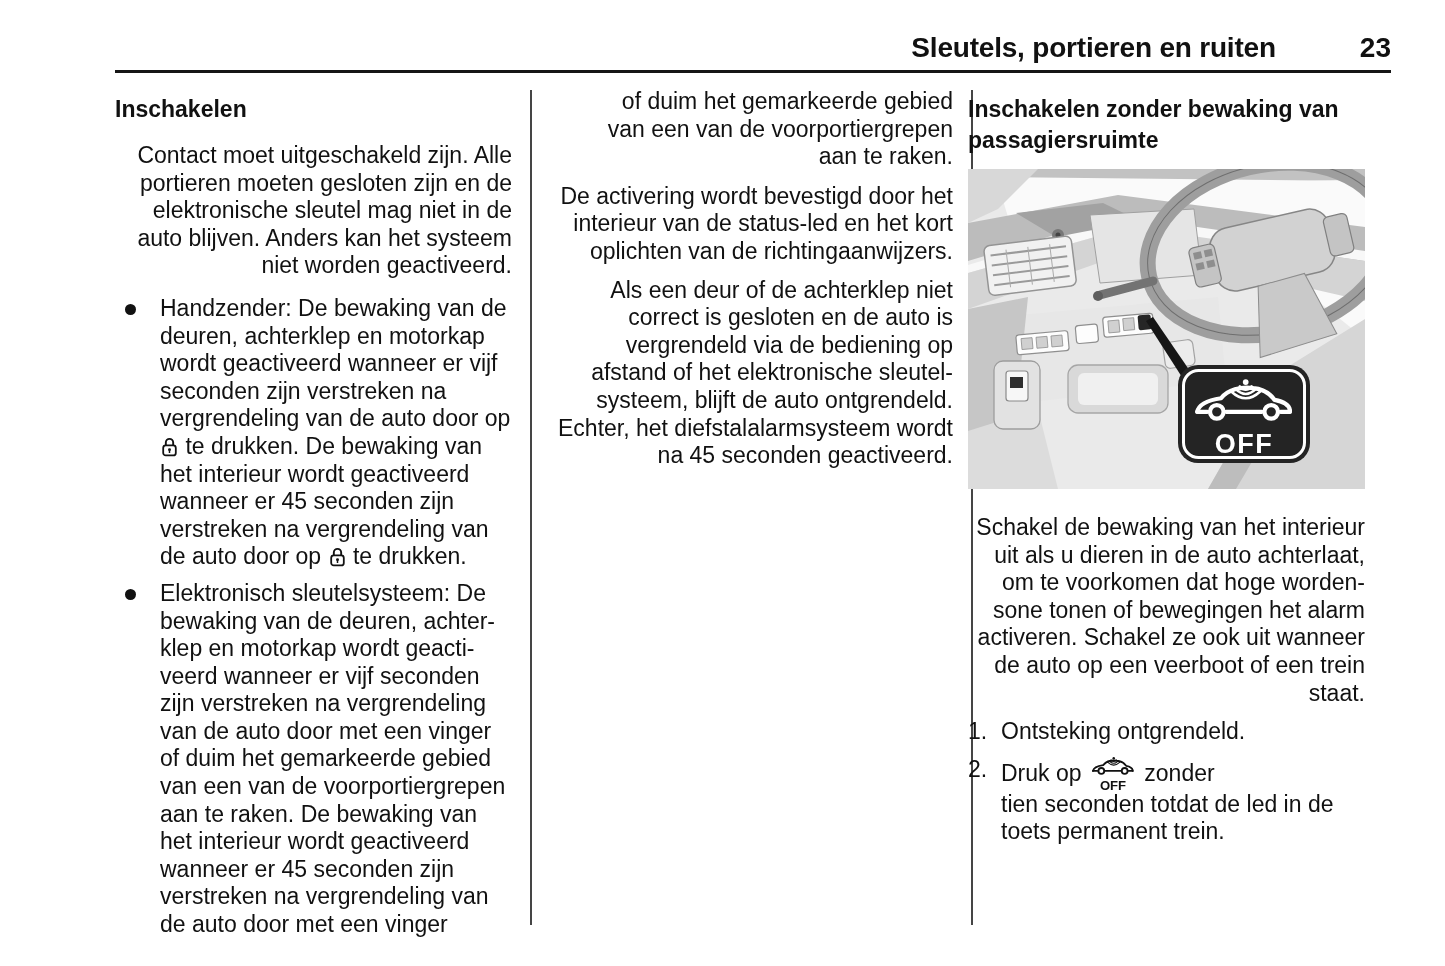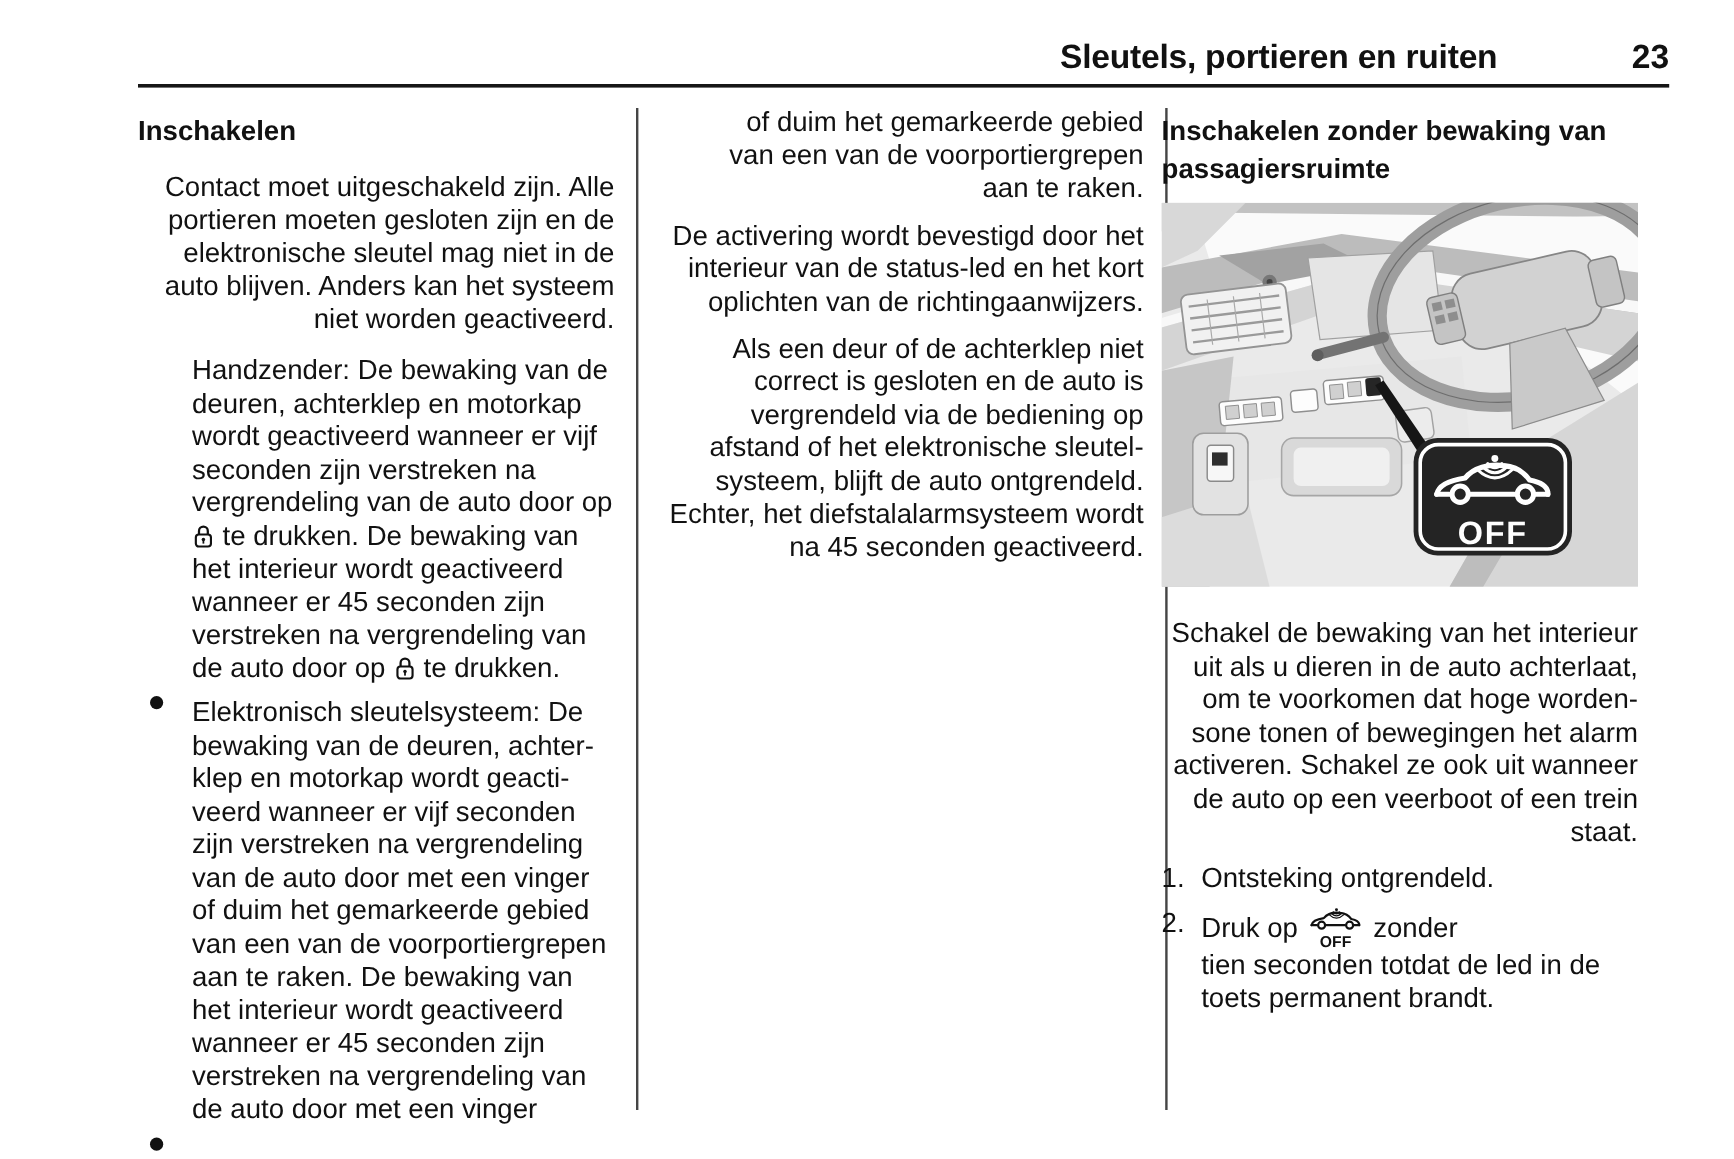--- a/index.html
+++ b/index.html
@@ -1,34 +1,34 @@
 <!DOCTYPE html>
 <html><head>
 <meta charset="utf-8">
 <style>
   html,body{margin:0;padding:0;background:#fff;}
   .page{position:relative;width:1445px;height:966px;background:#ffffff;overflow:hidden;
         font-family:"Liberation Sans",sans-serif;color:#111;}
   
   .hdr{position:absolute;left:115px;top:32px;width:1276px;display:flex;justify-content:flex-end;align-items:baseline;}
   .hdr-title{font-size:28px;font-weight:700;letter-spacing:-0.2px;}
-  .hdr-num{font-size:28px;font-weight:700;margin-left:112px;}
+  .hdr-num{font-size:28px;font-weight:700;margin-left:84px;}
   .hdr-rule{position:absolute;left:115px;top:70px;width:1276px;height:3px;background:#161616;}
   
   .vrule{position:absolute;top:90px;height:835px;width:2px;background:#454545;}
   .v1{left:530px;} .v2{left:971px;}
   
   .col{position:absolute;top:88px;width:397px;font-size:23px;line-height:27.6px;hyphens:manual;}
   .c1{left:115px;} .c2{left:556px;} .c3{left:968px;}
   h2{font-size:23px;line-height:31px;font-weight:700;margin:6px 0 17px 0;}
   .c3 h2{margin-bottom:13px;}
   p{margin:0 0 11px 0;text-align:right;}
   
   ul.blist{list-style:none;margin:15px 0 0 0;padding:0;}
-  ul.blist li{display:flex;margin-bottom:9px;align-items:flex-end;}
+  ul.blist li{display:flex;margin-bottom:9px;}
   .marker{width:45px;flex:none;position:relative;}
   .dot{position:absolute;left:10px;top:9px;width:11px;height:11px;border-radius:50%;background:#111;}
   .li-body{flex:1;}
   
   .cont{padding-left:45px;margin-bottom:12px;}
   .note{margin:22px 0 0 10px;}
   .note-title{margin:0;}
   
   figure.car-fig{margin:0 0 25px 0;width:397px;height:320px;}
   figure.car-fig svg{display:block;width:397px;height:320px;}
@@ -193,19 +193,19 @@
       <li>
         <span class="num">1.</span>
         <span class="step-body">Ontsteking ontgrendeld.</span>
       </li>
       <li>
         <span class="num">2.</span>
         <span class="step-body">
           <span>Druk op </span><svg class="car-off-inline" viewBox="0 0 120 96">
               <use href="#car-alarm" x="0" y="0" width="120" height="52"></use>
               <text x="60" y="92" text-anchor="middle" font-family="Liberation Sans, sans-serif" font-size="36" font-weight="700" fill="currentColor">OFF</text>
-            </svg><span> zonder</span><span class="block">tien seconden totdat de led in de toets permanent brandt.</span>
+            </svg><span> zonder</span><span class="block">tien seconden totdat de led in de toets permanent trein.</span>
         </span>
       </li>
     </ol>
   </section>
 
 </div>
 
 </body></html>

